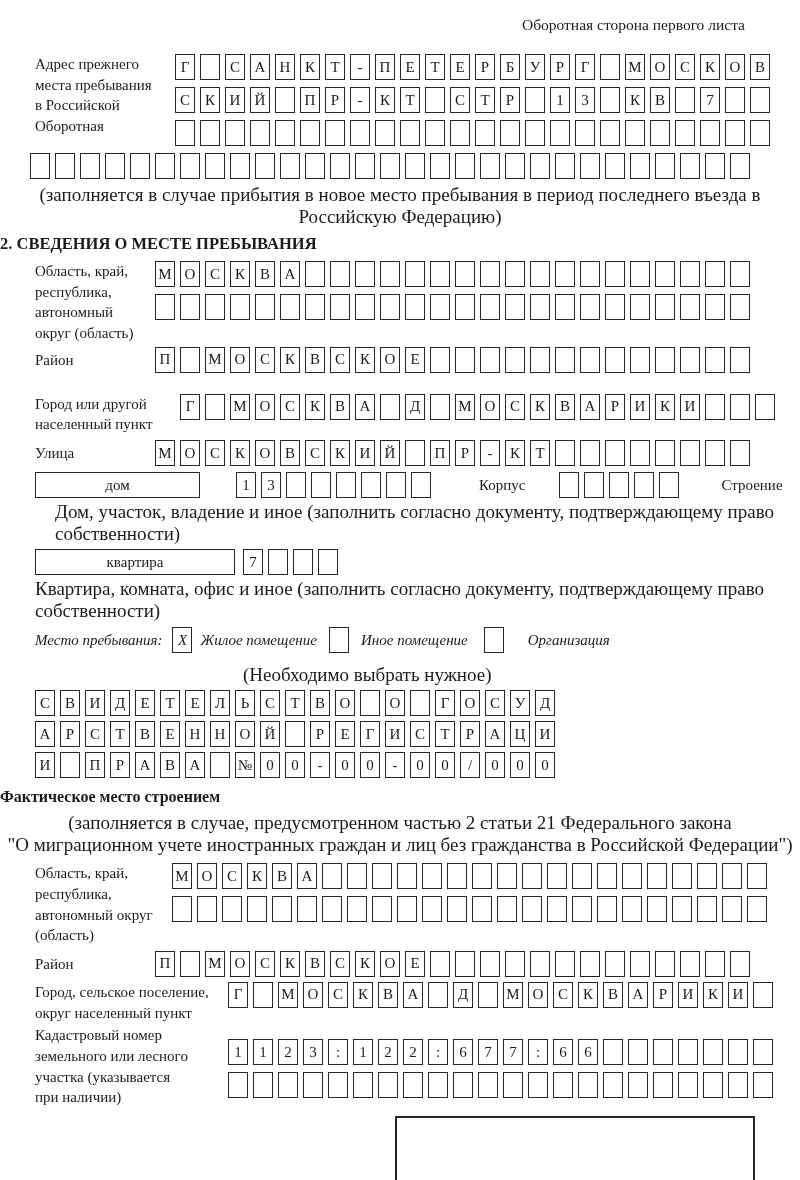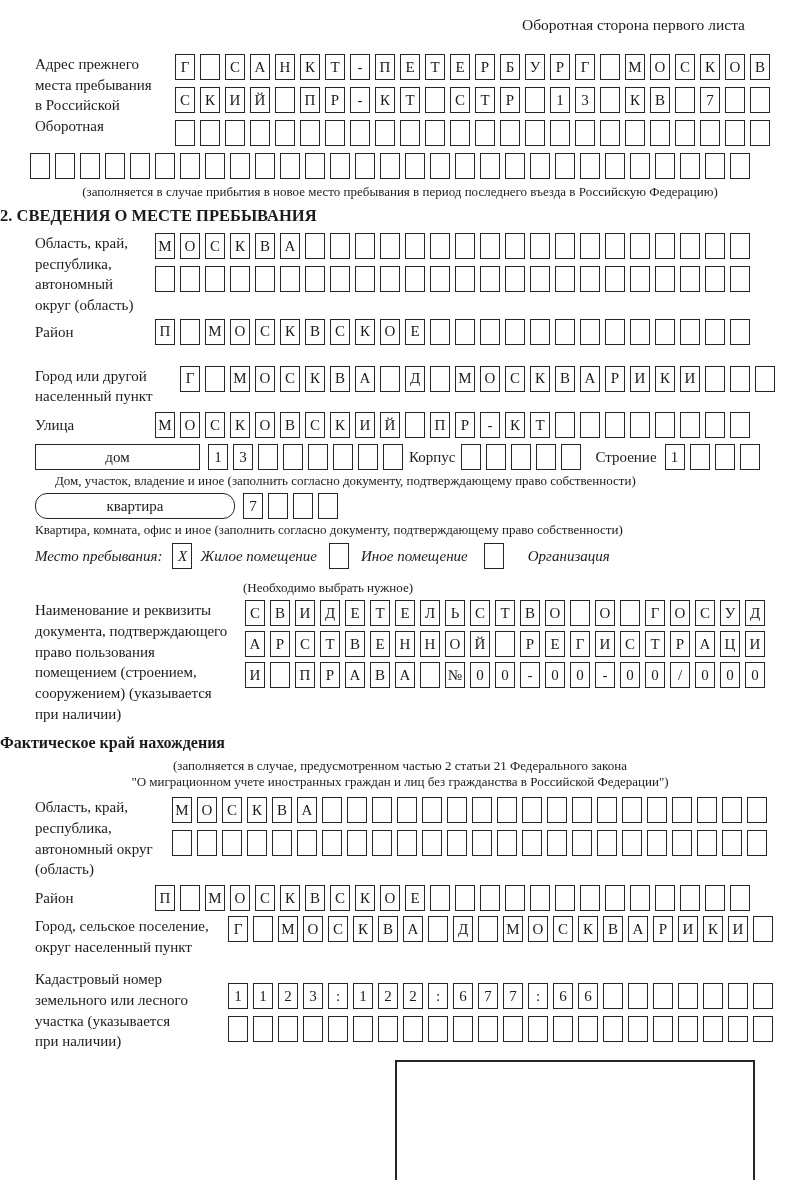--- a/index.html
+++ b/index.html
@@ -16,21 +16,21 @@
   .boxrow{display:flex;gap:5px;}
   .cbox{
     width:20px;height:26px;box-sizing:border-box;border:1.6px solid #262626;
     display:flex;align-items:center;justify-content:center;
     font-size:15px;flex:0 0 auto;background:#fff;
   }
   .widebox{
     height:26px;box-sizing:border-box;border:1.6px solid #262626;
     display:flex;align-items:center;justify-content:center;font-size:15px;flex:0 0 auto;
   }
-  .cap{font-size:13px;}
+  .cap{font-size:19px;}
   .cap-center{text-align:center;}
   .title{text-align:left;font-weight:bold;font-size:16.5px;}
   .inline-label{font-size:15px;line-height:26px;}
   .stamp-box{
     margin-left:395px;width:360px;height:170px;box-sizing:border-box;
     border:2px solid #262626;background:#fff;
   }
 </style>
 </head>
 <body>
@@ -298,52 +298,52 @@
         <span class="cbox"></span>
         <span class="cbox"></span>
         <span class="cbox"></span>
         <span class="cbox"></span>
         <span class="cbox"></span>
         <span class="cbox"></span>
         <span class="cbox"></span>
       </div>
   </div>
 
-  <div class="field" style="margin-top:6px;">
+  <div class="field" style="margin-top:6px;gap:28px;">
     <div class="widebox" style="width:165px;">дом</div>
     <div class="boxrow" style="margin-left:8px;">
         <span class="cbox">1</span>
         <span class="cbox">3</span>
         <span class="cbox"></span>
         <span class="cbox"></span>
         <span class="cbox"></span>
         <span class="cbox"></span>
         <span class="cbox"></span>
         <span class="cbox"></span>
       </div>
-    <div class="inline-label" style="margin-left:6px;">Корпус</div>
+    <div class="inline-label" style="margin-left:20px;">Корпус</div>
     <div class="boxrow" style="margin-left:6px;">
         <span class="cbox"></span>
         <span class="cbox"></span>
         <span class="cbox"></span>
         <span class="cbox"></span>
         <span class="cbox"></span>
       </div>
     <div class="inline-label" style="margin-left:14px;">Строение</div>
     <div class="boxrow" style="margin-left:8px;">
         <span class="cbox">1</span>
         <span class="cbox"></span>
         <span class="cbox"></span>
         <span class="cbox"></span>
       </div>
   </div>
   <div class="cap" style="padding-left:35px;margin-top:3px;margin-left:20px;">Дом, участок, владение и иное (заполнить согласно документу, подтверждающему право собственности)</div>
 
   <div class="field" style="margin-top:4px;">
-    <div class="widebox" style="width:200px;border-radius:12px;">квартира</div>
+    <div class="widebox" style="width:200px;">квартира</div>
     <div class="boxrow" style="margin-left:8px;">
         <span class="cbox">7</span>
         <span class="cbox"></span>
         <span class="cbox"></span>
         <span class="cbox"></span>
       </div>
   </div>
   <div class="cap" style="padding-left:35px;margin-top:3px;">Квартира, комната, офис и иное (заполнить согласно документу, подтверждающему право собственности)</div>
 
   <div class="field" style="margin-top:5px;align-items:center;font-style:italic;">
@@ -351,21 +351,20 @@
     <div class="cbox" style="margin-left:10px;">X</div>
     <div class="inline-label" style="margin-left:8px;">Жилое помещение</div>
     <div class="cbox" style="margin-left:12px;"></div>
     <div class="inline-label" style="margin-left:12px;">Иное помещение</div>
     <div class="cbox" style="margin-left:16px;"></div>
     <div class="inline-label" style="margin-left:24px;">Организация</div>
   </div>
   <div class="cap" style="padding-left:243px;margin-top:11px;">(Необходимо выбрать нужное)</div>
 
   <div class="field" style="margin-top:4px;">
-    <div class="flabel" style="width:210px;padding-right:14px;">Наименование и реквизиты документа, подтверждающего право пользования помещением (строением, сооружением) (указывается при наличии)</div>
     <div class="rows" style="gap:5px;">
       <div class="boxrow">
           <span class="cbox">С</span>
           <span class="cbox">В</span>
           <span class="cbox">И</span>
           <span class="cbox">Д</span>
           <span class="cbox">Е</span>
           <span class="cbox">Т</span>
           <span class="cbox">Е</span>
           <span class="cbox">Л</span>
@@ -425,21 +424,21 @@
           <span class="cbox">0</span>
           <span class="cbox">0</span>
           <span class="cbox">/</span>
           <span class="cbox">0</span>
           <span class="cbox">0</span>
           <span class="cbox">0</span>
         </div>
     </div>
   </div>
 
-  <div class="title" style="margin-top:10px;font-size:16px;">Фактическое край нахождения</div>
+  <div class="title" style="margin-top:10px;font-size:16px;">Фактическое место строением</div>
   <div class="cap cap-center" style="margin-top:6px;">(заполняется в случае, предусмотренном частью 2 статьи 21 Федерального закона</div>
   <div class="cap cap-center">"О миграционном учете иностранных граждан и лиц без гражданства в Российской Федерации")</div>
 
   <div class="field" style="margin-top:7px;">
     <div class="flabel" style="width:137px;padding-right:7px;">Область, край, республика, автономный округ (область)</div>
     <div class="rows">
       <div class="boxrow">
           <span class="cbox">М</span>
           <span class="cbox">О</span>
           <span class="cbox">С</span>
@@ -545,21 +544,21 @@
         <span class="cbox">В</span>
         <span class="cbox">А</span>
         <span class="cbox">Р</span>
         <span class="cbox">И</span>
         <span class="cbox">К</span>
         <span class="cbox">И</span>
         <span class="cbox"></span>
       </div>
   </div>
 
-  <div class="field" style="margin-top:12px;">
+  <div class="field" style="margin-top:2px;">
     <div class="flabel" style="width:193px;padding-right:33px;">Кадастровый номер земельного или лесного участка (указывается при наличии)</div>
     <div class="rows" style="margin-top:14px;">
       <div class="boxrow">
           <span class="cbox">1</span>
           <span class="cbox">1</span>
           <span class="cbox">2</span>
           <span class="cbox">3</span>
           <span class="cbox">:</span>
           <span class="cbox">1</span>
           <span class="cbox">2</span>

